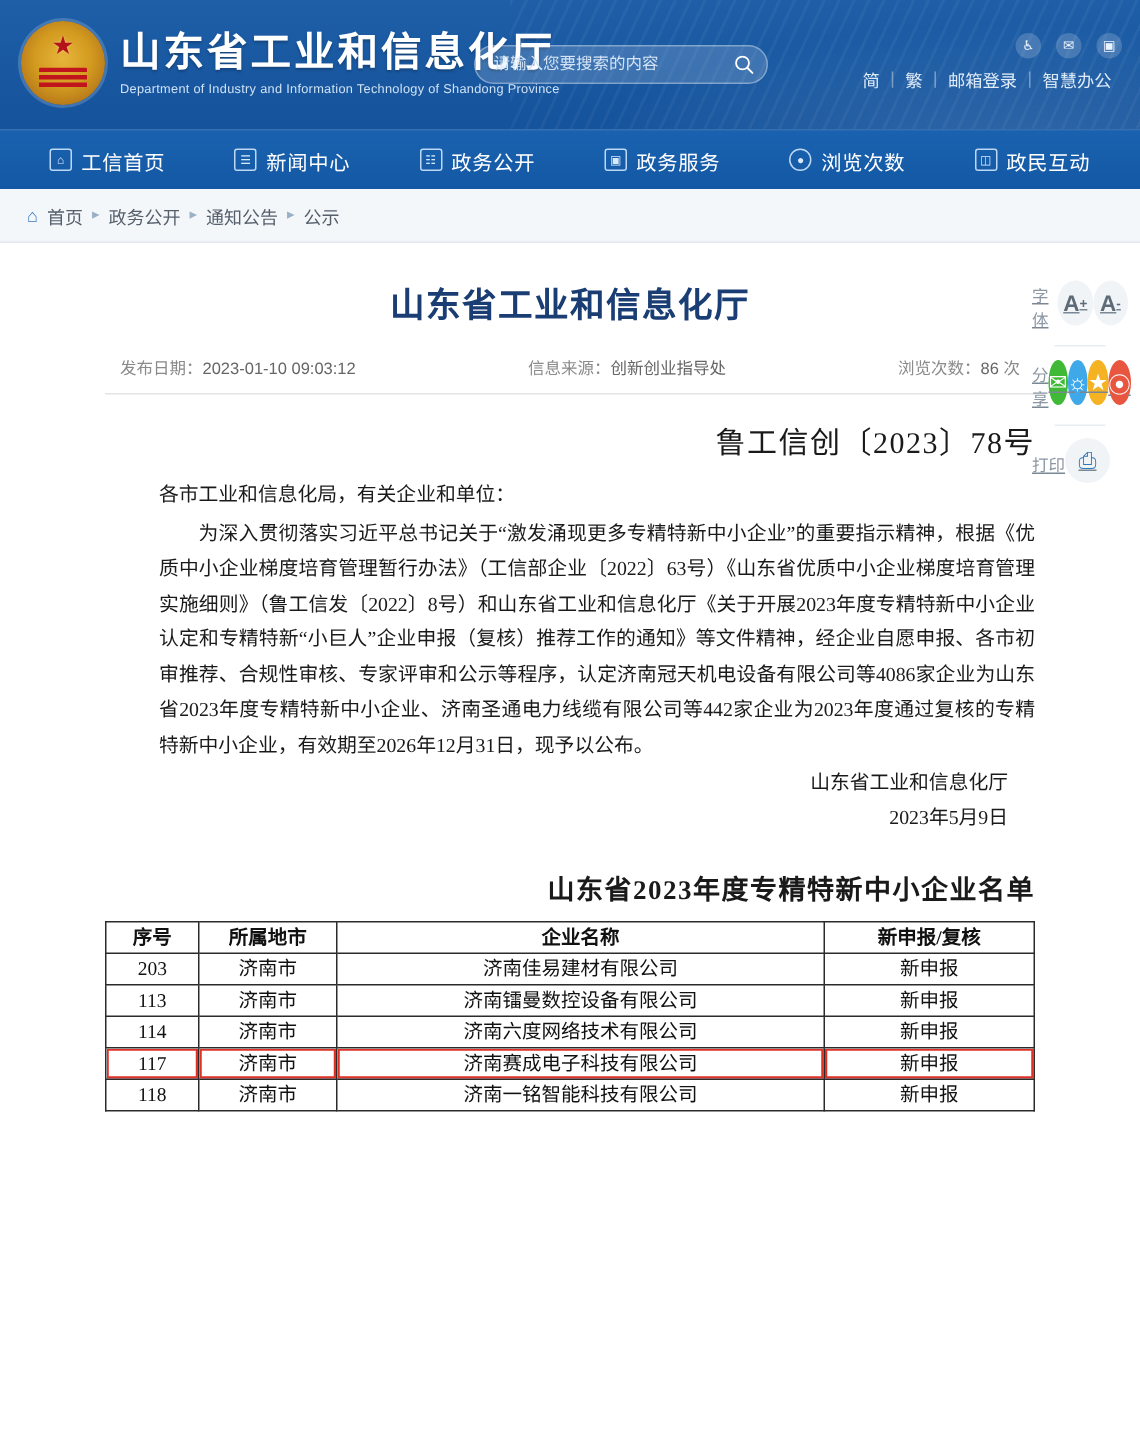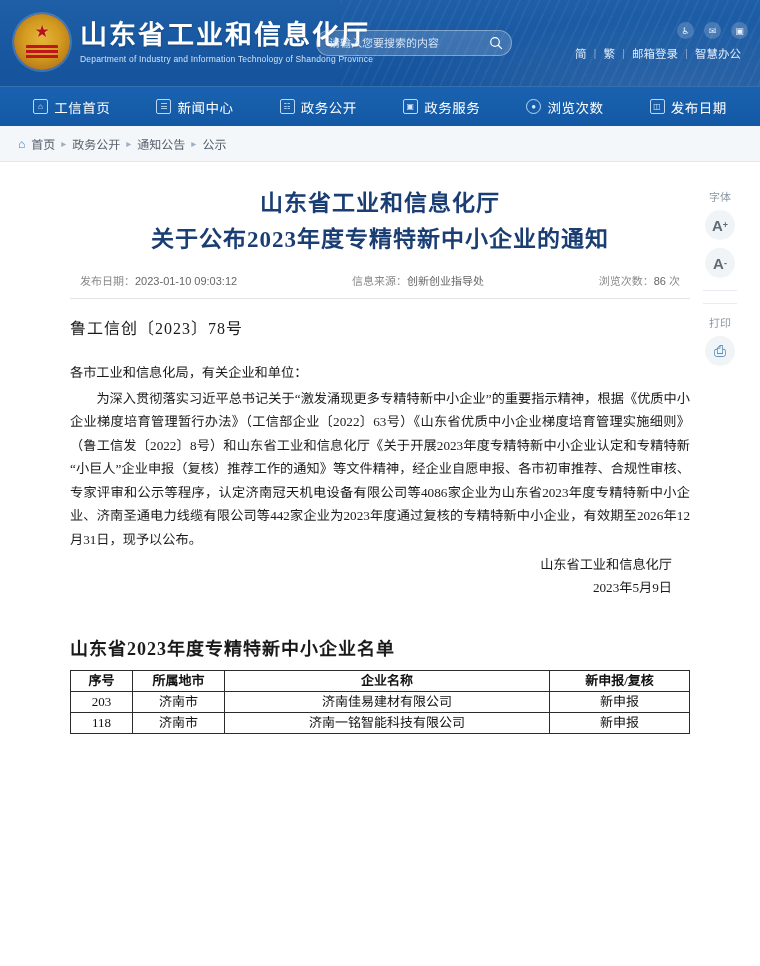--- a/index.html
+++ b/index.html
@@ -136,58 +136,58 @@
   }
   .meta {
     margin-top: 14px;
     display: flex; align-items: center; justify-content: space-between;
     font-size: 11px; color: #8a8a8a;
     border-bottom: 1px solid #e4e4e4;
     padding: 0 10px 10px 10px;
   }
   .meta .m-num { color: #666; }
   .docnum {
-    text-align: left; margin-top: 16px; margin-bottom: 22px;
-    font-family: "Liberation Serif", "DejaVu Serif", serif;
-    font-size: 16px; color: #1a1a1a; letter-spacing: 1px;
+    text-align: right; margin-top: 16px; margin-bottom: 10px;
+    font-family: "Liberation Serif", "DejaVu Serif", serif;
+    font-size: 20px; color: #1a1a1a; letter-spacing: 1px;
   }
   .body-text {
     font-family: "Liberation Serif", "DejaVu Serif", serif;
     font-size: 13.2px; color: #1a1a1a; line-height: 23.5px;
     text-align: justify;
   }
-  .body-text p { margin-bottom: 2px; }
+  .body-text p { margin-bottom: 2px; margin-left: 36px; }
   .indent { text-indent: 2em; }
   .sign {
     text-align: right; font-family: "Liberation Serif", "DejaVu Serif", serif;
     font-size: 13.2px; color: #1a1a1a; line-height: 23px; padding-right: 18px;
   }
   
   .side {
     position: absolute; right: 8px; top: 24px; width: 64px;
     display: flex; flex-direction: column; align-items: center;
     font-size: 11px; color: #7a8794;
   }
-  .side-group { display: flex; flex-direction: column; align-items: center; width: 100%; }
+  .side-group { display: flex; flex-direction: row; align-items: center; width: 100%; text-decoration: underline; }
   .side-label { margin: 2px 0 6px; color: #8b97a3; font-size: 11px; }
   .side-btn {
     width: 30px; height: 30px; margin-bottom: 8px; border-radius: 50%;
     display: flex; align-items: center; justify-content: center;
     font-size: 15px; color: #ffffff;
   }
   .side-btn.ghost { background: #f1f4f7; color: #5d6b78; font-weight: bold; }
   .sb-wechat { background: #3fb936; }
   .sb-bell   { background: #3fa8e8; }
   .sb-star   { background: #f5b324; }
   .sb-weibo  { background: #e8563f; }
   .sb-print  { background: #f1f4f7; color: #3176b8; }
   .side-sep { width: 34px; height: 1px; background: #e8ecf0; margin: 4px 0 8px; }
   
   .list-title {
-    text-align: left; margin-top: 35px; margin-bottom: 10px;
+    text-align: right; margin-top: 22px; margin-bottom: 10px;
     font-family: "Liberation Serif", "DejaVu Serif", serif;
     font-size: 18px; font-weight: bold; color: #1a1a1a; letter-spacing: 1px;
   }
   table.enterprise {
     width: 100%; border-collapse: collapse;
     font-family: "Liberation Serif", "DejaVu Serif", serif;
     font-size: 13px; color: #111;
   }
   table.enterprise th, table.enterprise td {
     border: 1px solid #2b2b2b; text-align: center; height: 21px; padding: 0 2px;
@@ -255,21 +255,21 @@
   <div class="nav-item">
     <span class="nav-ico">▣</span>
     <span>政务服务</span>
   </div>
   <div class="nav-item">
     <span class="nav-ico round">●</span>
     <span>浏览次数</span>
   </div>
   <div class="nav-item">
     <span class="nav-ico">◫</span>
-    <span>发布日期</span>
+    <span>政民互动</span>
   </div>
 </div>
 
 <div class="crumb">
   <span class="home-ic">⌂</span>
   <span>首页</span>
   <span class="arrow">▸</span>
   <span>政务公开</span>
   <span class="arrow">▸</span>
   <span>通知公告</span>
@@ -285,31 +285,37 @@
       <div class="side-btn ghost">
         <span>A</span>
           <sup style="font-size:9px">+</sup>
       </div>
       <div class="side-btn ghost">
         <span>A</span>
           <sup style="font-size:9px">-</sup>
       </div>
     </div>
     <div class="side-sep"></div>
+    <div class="side-group">
+      <div class="side-label">分享</div>
+      <div class="side-btn sb-wechat">✉</div>
+      <div class="side-btn sb-bell">☼</div>
+      <div class="side-btn sb-star">★</div>
+      <div class="side-btn sb-weibo">⦿</div>
+    </div>
     <div class="side-sep"></div>
     <div class="side-group">
       <div class="side-label">打印</div>
       <div class="side-btn sb-print">⎙</div>
     </div>
   </div>
 
   <div class="content">
     <div class="doc-title">
       <div>山东省工业和信息化厅</div>
-      <div>关于公布2023年度专精特新中小企业的通知</div>
     </div>
 
     <div class="meta">
       <div>
         <span>发布日期：</span><span class="m-num">2023-01-10 09:03:12</span>
       </div>
       <div>
         <span>信息来源：</span><span class="m-num">创新创业指导处</span>
       </div>
       <div>
@@ -348,20 +354,38 @@
         </tr>
       </thead>
       <tbody>
         <tr>
           <td>203</td>
           <td>济南市</td>
           <td>济南佳易建材有限公司</td>
           <td>新申报</td>
         </tr>
         <tr>
+          <td>113</td>
+          <td>济南市</td>
+          <td>济南镭曼数控设备有限公司</td>
+          <td>新申报</td>
+        </tr>
+        <tr>
+          <td>114</td>
+          <td>济南市</td>
+          <td>济南六度网络技术有限公司</td>
+          <td>新申报</td>
+        </tr>
+        <tr class="highlight">
+          <td>117</td>
+          <td>济南市</td>
+          <td>济南赛成电子科技有限公司</td>
+          <td>新申报</td>
+        </tr>
+        <tr>
           <td>118</td>
           <td>济南市</td>
           <td>济南一铭智能科技有限公司</td>
           <td>新申报</td>
         </tr>
 
       </tbody>
     </table>
   </div>
 </div>

